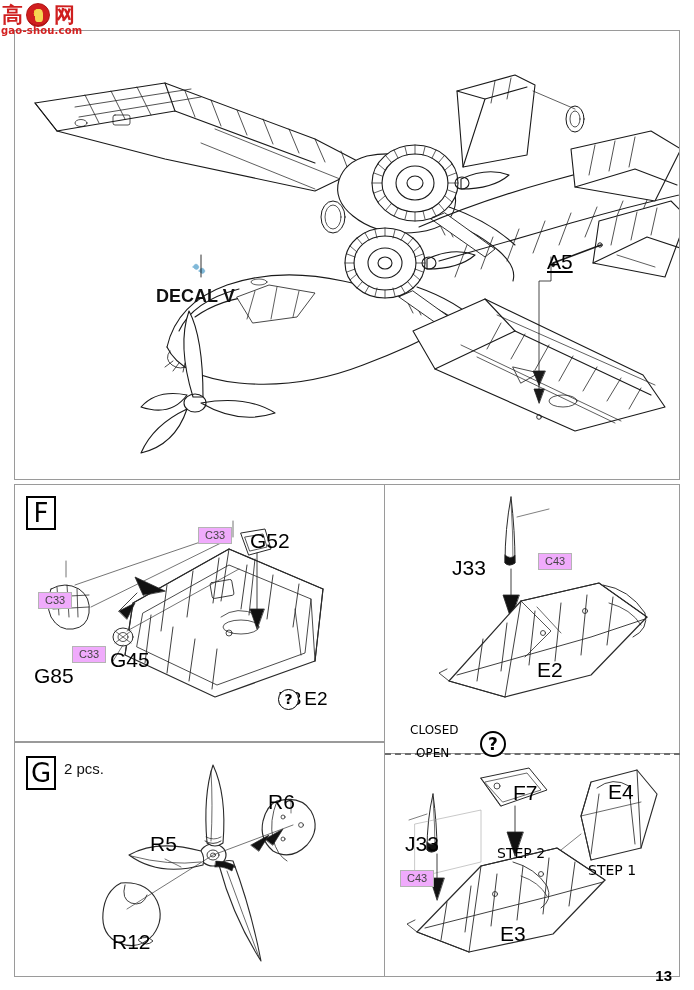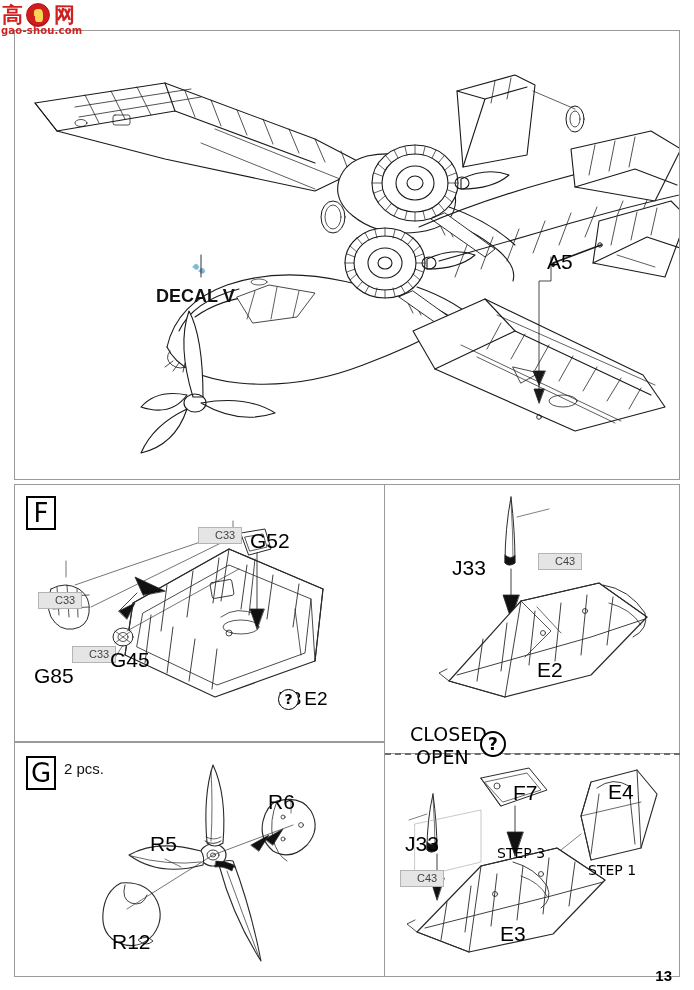--- a/index.html
+++ b/index.html
@@ -128,33 +128,33 @@
     white-space: nowrap;
     z-index: 16;
   }
 
   
   .sprue-ref {
     position: absolute;
     font-family: "Liberation Sans", sans-serif;
     font-size: 11px;
     color: #444;
-    background: #e5e5e5;
+    background: #f0abfc;
     border: 1px solid #b4b4b4;
-    padding: 1px 6px 1px 16px;
+    padding: 1px 6px 1px 6px;
     line-height: 13px;
     white-space: nowrap;
     z-index: 16;
   }
 
   
   .hand {
     position: absolute;
     font-family: "DejaVu Sans", sans-serif;
-    font-size: 19px;
+    font-size: 12px;
     color: #000;
     white-space: nowrap;
     z-index: 16;
   }
   .hand.small { font-size: 14px; }
 
   
   .q-circle {
     position: absolute;
     width: 26px; height: 26px;
@@ -444,21 +444,21 @@
         <path d="M524 372 L519 358 L529 358 Z" fill="#1a1a1a" stroke-width="0.8"></path>
 
         <path d="M186 246 L186 224" stroke-width="0.9"></path>
 
       </g>
     </svg>
 
     <div id="decal-label">DECAL V</div>
   </div>
 
-  <div class="part-label" style="left:547px; top:250px;">A5</div>
+  <div class="part-label" style="left:547px; top:250px;text-decoration:underline;">A5</div>
 
   <div class="panel" id="panel-f">
     <svg class="art" width="371" height="258" viewBox="0 0 371 258">
       <g fill="none" stroke="#2a2a2a" stroke-width="1" stroke-linejoin="round" stroke-linecap="round">
 
         <path d="M118 118 L214 64 L308 104 L300 176 L200 212 L110 170 Z" fill="#fff" stroke-width="1.2"></path>
 
         <path d="M118 118 L214 64 L308 104"></path>
         <path d="M118 118 L110 170"></path>
         <path d="M308 104 L300 176"></path>
@@ -695,19 +695,19 @@
 
         <path d="M32 178 L22 170 L30 166" stroke-width="0.85"></path>
       </g>
     </svg>
   </div>
 
   <div class="part-label" style="left:405px; top:832px;">J33</div>
   <div class="sprue-ref" style="left:400px; top:870px;">C43</div>
   <div class="part-label" style="left:513px; top:781px;">F7</div>
   <div class="part-label" style="left:608px; top:780px;">E4</div>
-  <div class="hand small" style="left:497px; top:845px;">STEP 3</div>
+  <div class="hand small" style="left:497px; top:845px;">STEP 2</div>
   <div class="hand small" style="left:588px; top:862px;">STEP 1</div>
   <div class="part-label" style="left:500px; top:922px;">E3</div>
 
   <div id="page-number">13</div>
 
 </div>
 
 </body></html>

